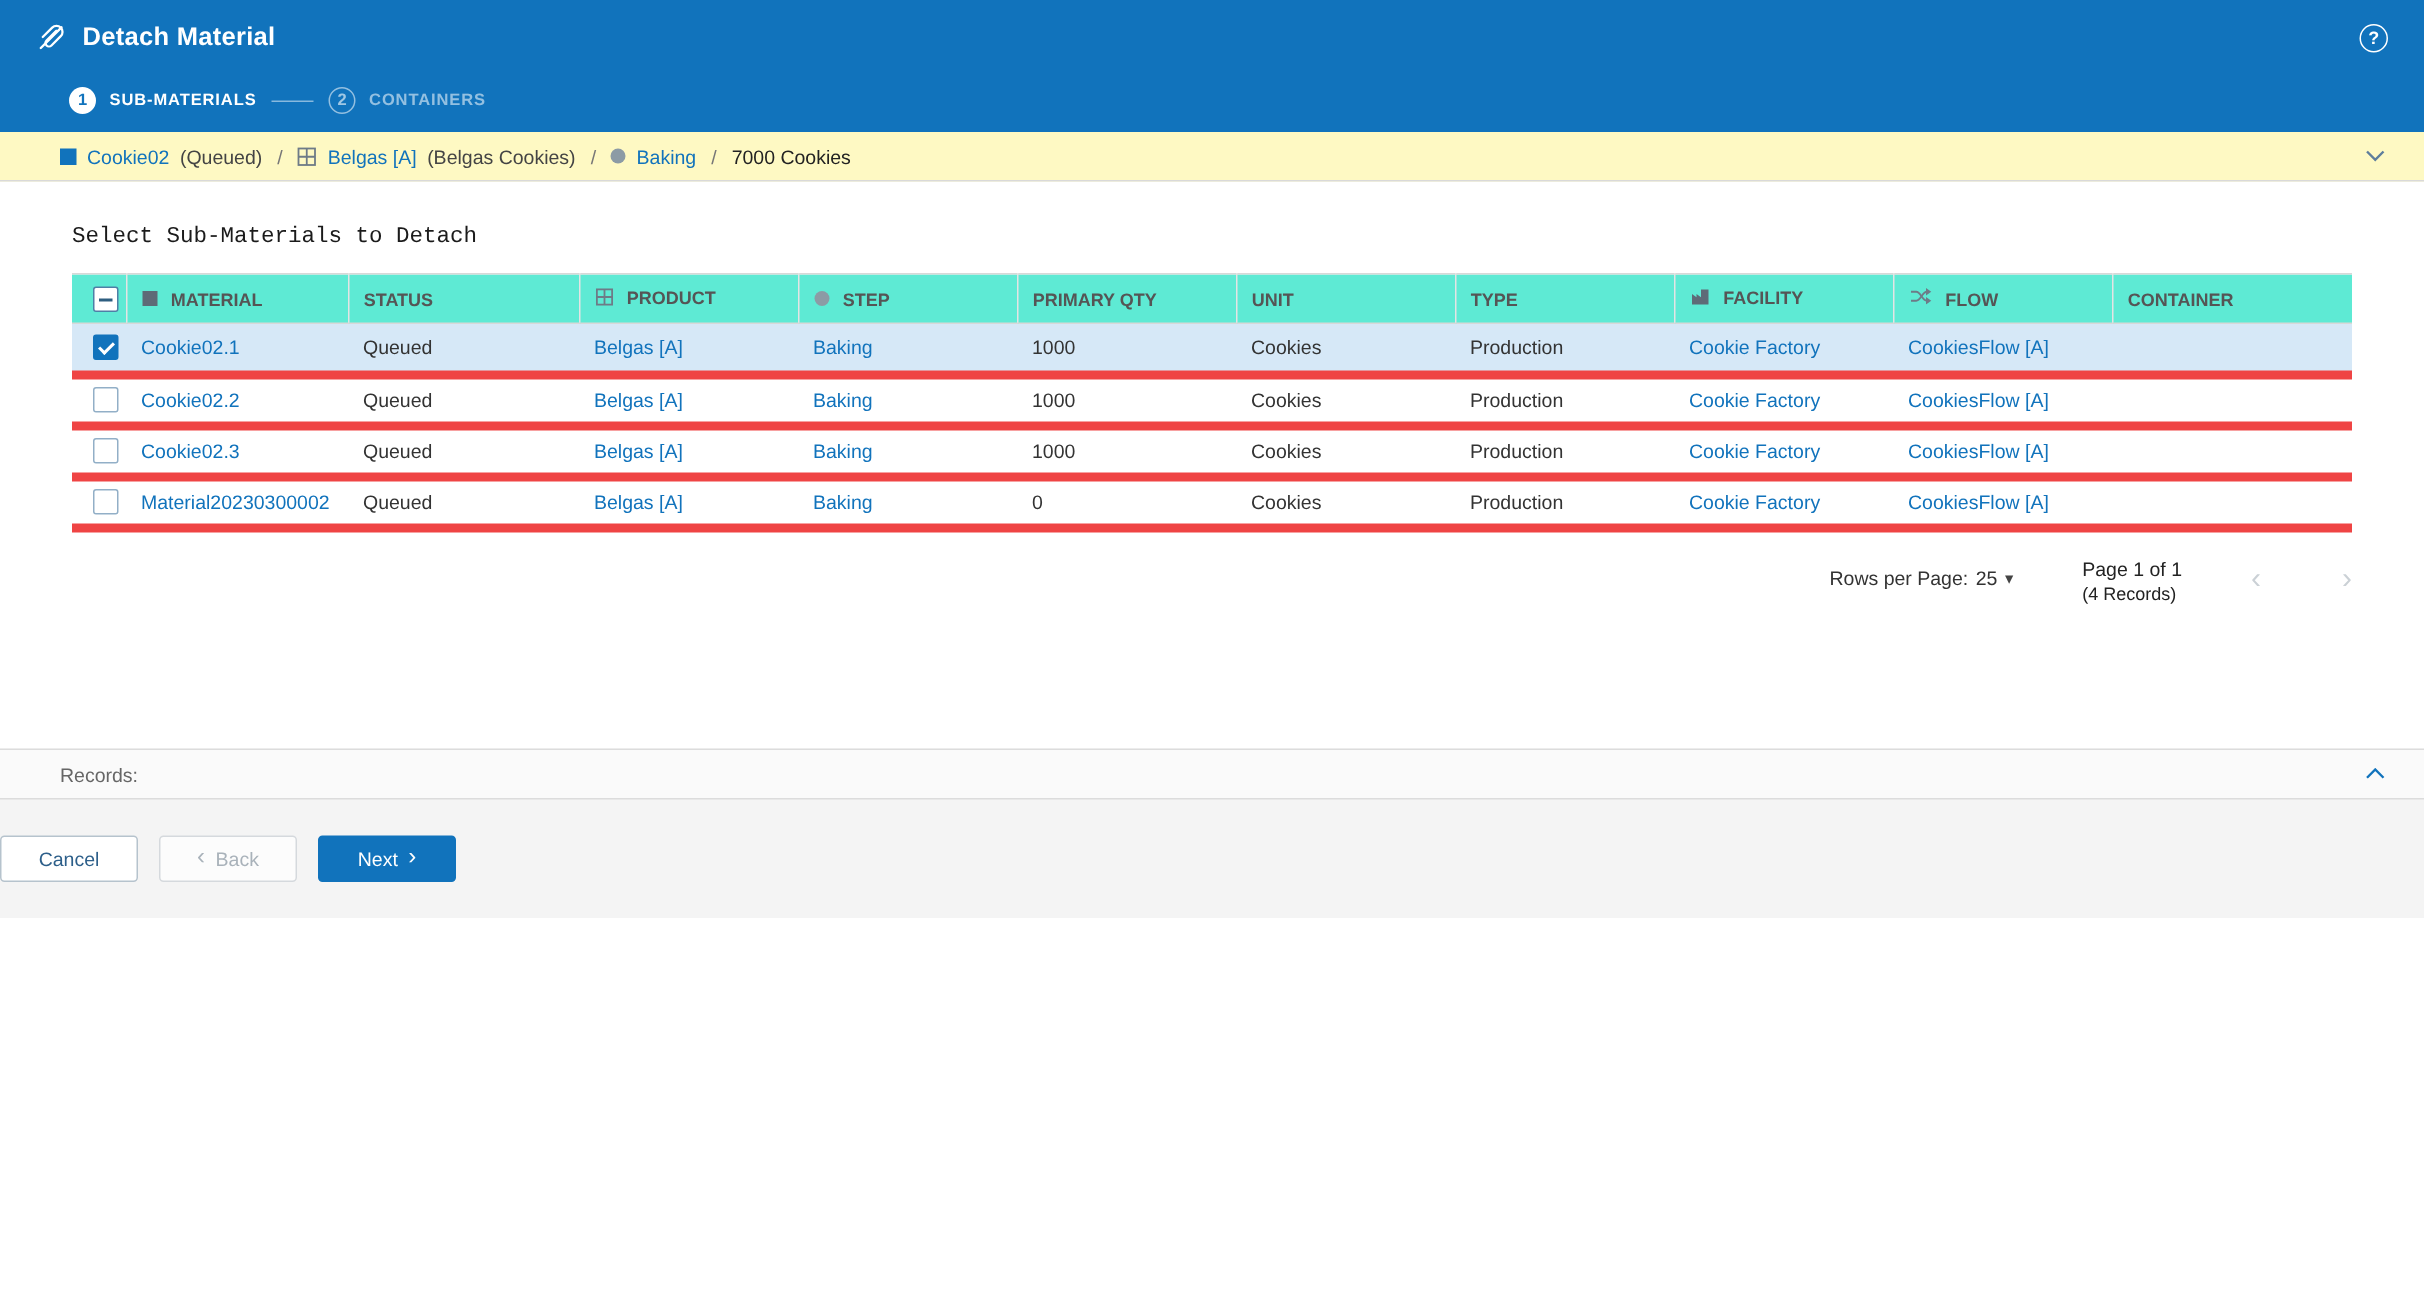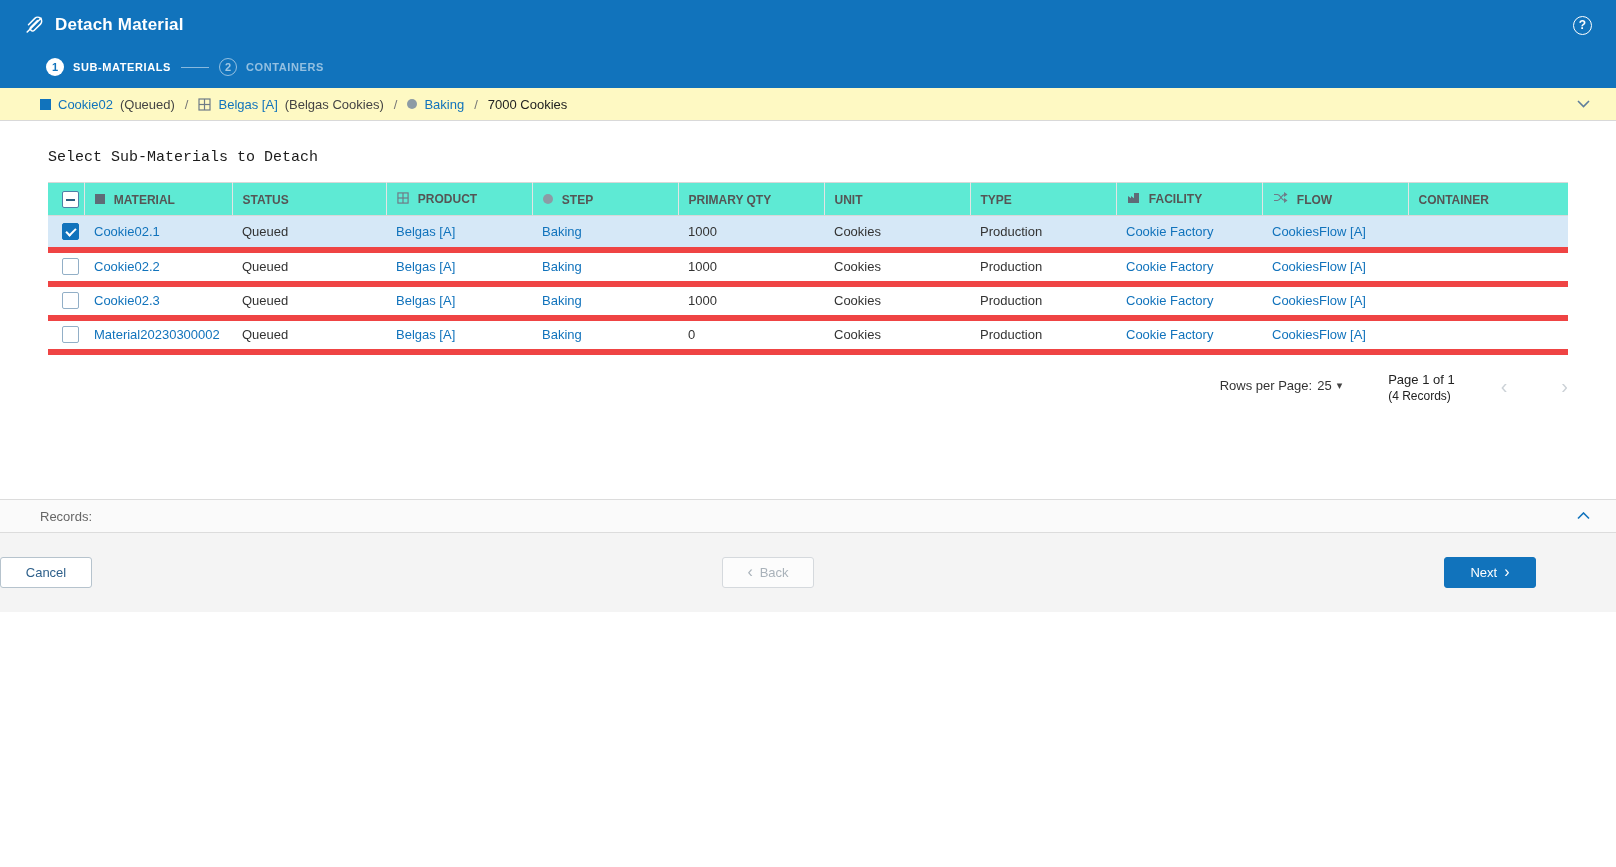--- a/index.html
+++ b/index.html
@@ -93,21 +93,21 @@
 
   
   .comments-bar {
     flex:0 0 33px; border-top:1px solid #DCDCDC; background:#FAFAFA;
     display:flex; align-items:center; padding:0 26px 0 40px; color:#666; font-size:13px;
   }
   .comments-chevron { margin-left:auto; cursor:pointer; display:flex; align-items:center; }
 
   .footer {
     flex:0 0 80px; background:#F4F4F4; border-top:1px solid #DCDCDC;
-    display:flex; align-items:center; justify-content:space-between; gap:14px; padding-right:80px;
+    display:flex; align-items:center; justify-content:flex-start; gap:14px; padding-right:80px;
   }
   .btn {
     height:31px; min-width:92px; border-radius:3px; font-size:13px; font-family:inherit;
     display:inline-flex; align-items:center; justify-content:center; gap:7px; cursor:pointer; padding:0 16px;
   }
   .btn-cancel { background:#fff; border:1px solid #B6C3CD; color:#2D5F8A; }
   .btn-back { background:#FCFCFC; border:1px solid #D5D9DD; color:#A9B2BA; cursor:default; }
   .btn-next { background:#1173BC; border:1px solid #1173BC; color:#fff; }
   .btn-chev { font-size:16px; line-height:1; margin-top:-1px; }
 </style>

